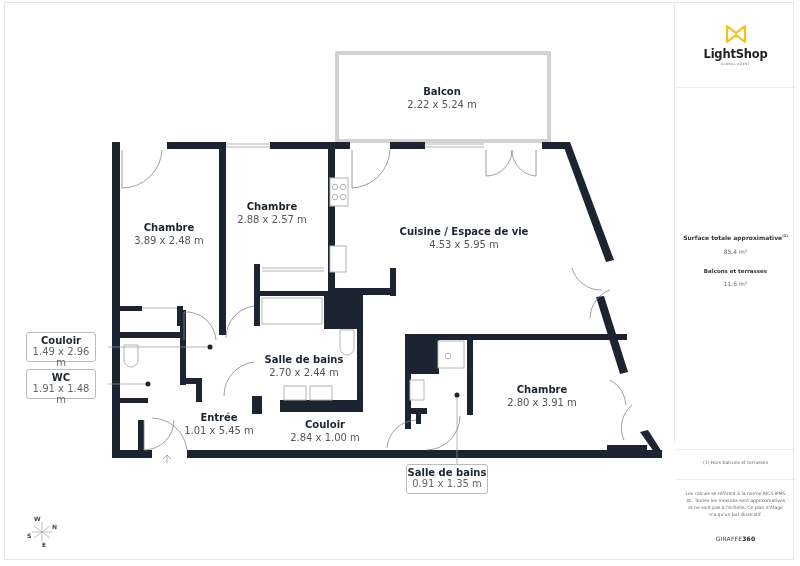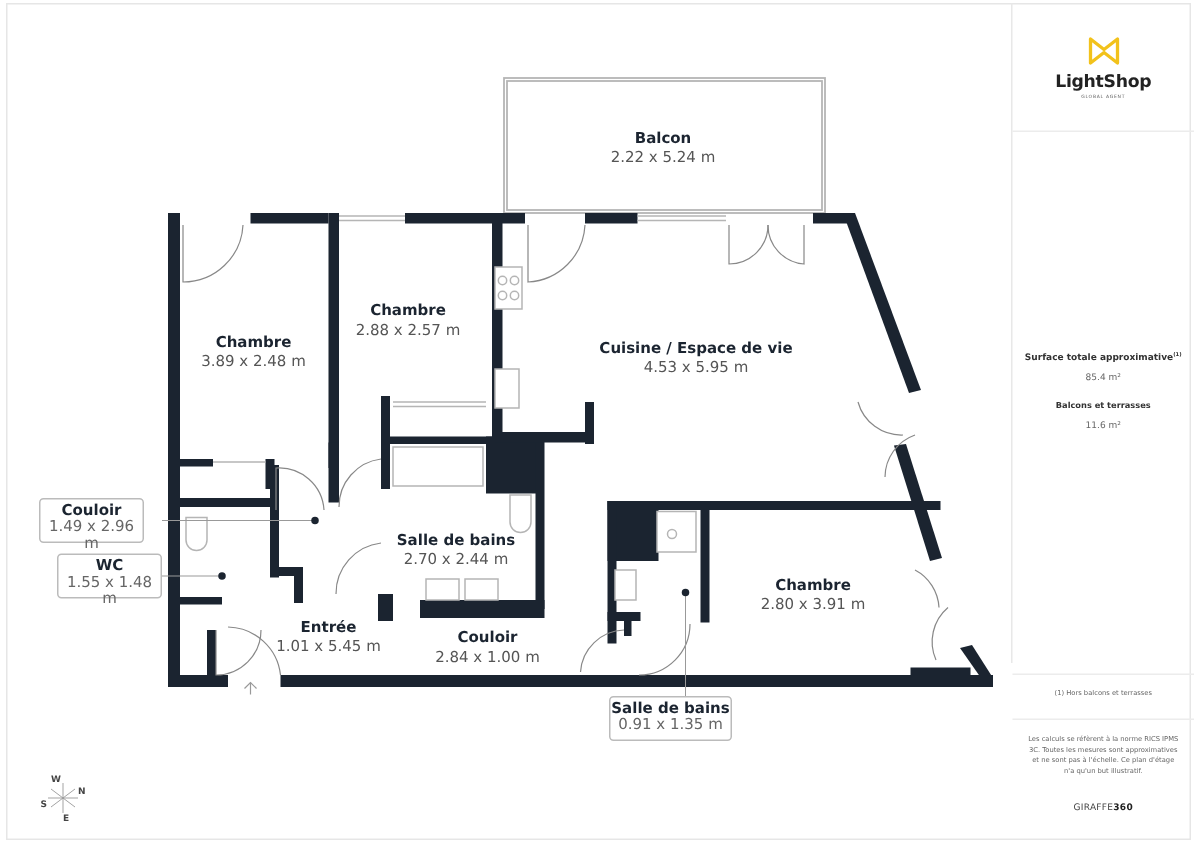--- a/index.html
+++ b/index.html
@@ -170,23 +170,23 @@
       <text x="313" y="441" class="lbl-dim">2.84 x 1.00 m</text>
       <text x="530" y="393" class="lbl-name">Chambre</text>
       <text x="530" y="406" class="lbl-dim">2.80 x 3.91 m</text>
     </g>
   </svg>
 
   <div class="callout" style="left:22px;top:330px;width:70px;height:30px;">
     <div class="cn">Couloir</div>
     <div class="cd">1.49 x 2.96 m</div>
   </div>
-  <div class="callout" style="left:22px;top:367px;width:70px;height:30px;margin-left:12px;">
+  <div class="callout" style="left:22px;top:367px;width:70px;height:30px;">
     <div class="cn">WC</div>
-    <div class="cd">1.55 x 1.48 m</div>
+    <div class="cd">1.91 x 1.48 m</div>
   </div>
   <div class="callout" style="left:402px;top:462px;width:82px;height:30px;">
     <div class="cn">Salle de bains</div>
     <div class="cd">0.91 x 1.35 m</div>
   </div>
 
   <div class="compass" style="left:18px;top:510px;">
     <svg width="40" height="40" viewBox="0 0 40 40">
       <g stroke="#999" stroke-width="0.6">
         <line x1="12" y1="14" x2="28" y2="26"></line>

